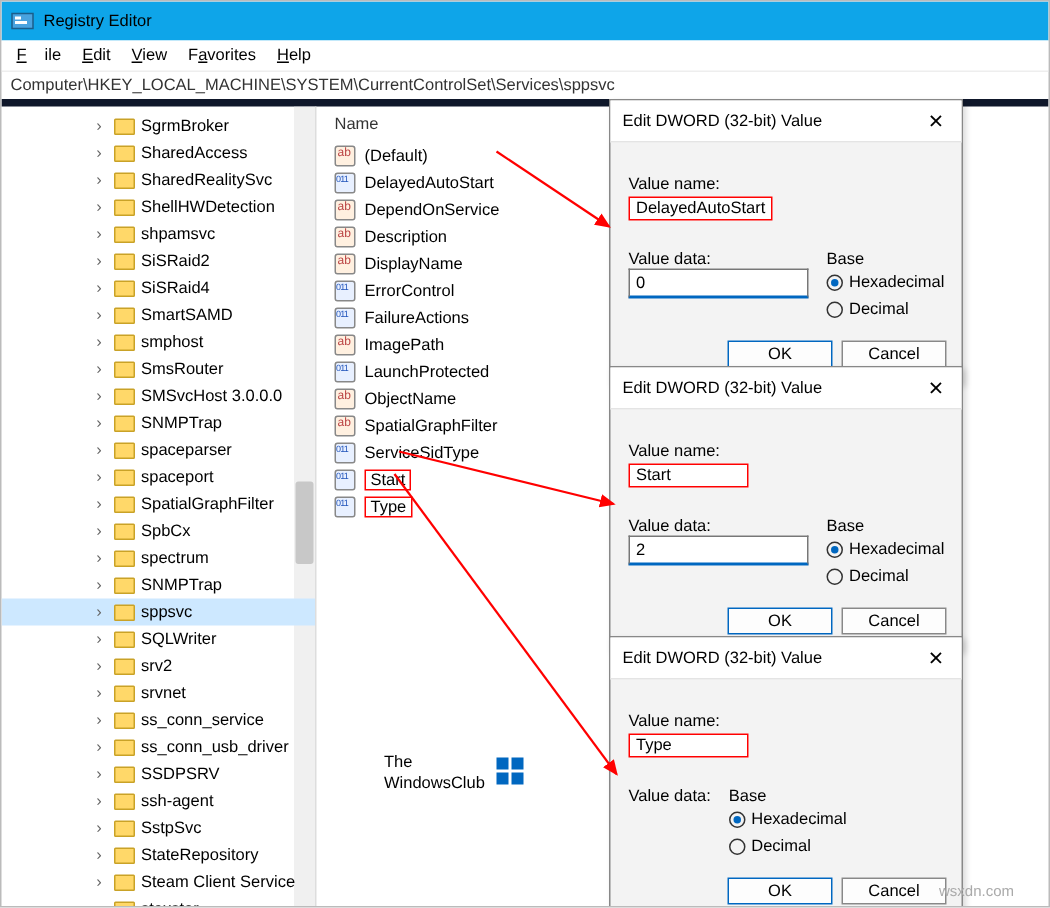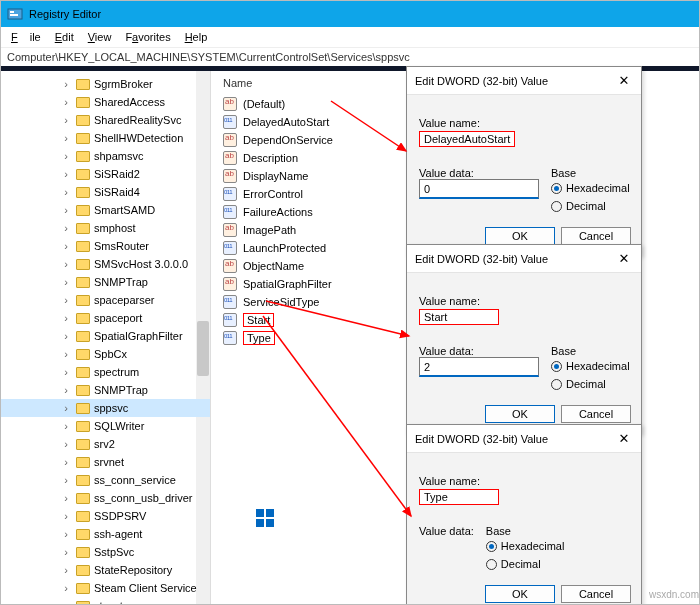--- a/index.html
+++ b/index.html
@@ -34,21 +34,21 @@
 .dialog .namebox { border:1px solid red; padding:1px 4px; margin:2px 0 6px 0; display:inline-block; background:#fff; min-width:80px;}
 .dialog .row2 { display:flex; gap:12px; }
 .dialog .input { border:1px solid #777; border-bottom:2px solid #0067c0; background:#fff; height:20px; width:120px; padding:1px 4px; }
 .dialog .base { flex:1; }
 .dialog .radio { display:flex; align-items:center; gap:4px; height:18px; }
 .dialog .radio .dot { width:11px; height:11px; border-radius:50%; border:1px solid #333; display:inline-block; position:relative;}
 .dialog .radio.checked .dot::after { content:""; position:absolute; width:5px; height:5px; border-radius:50%; background:#0067c0; left:2px; top:2px;}
 .dialog .btns { display:flex; justify-content:flex-end; gap:6px; padding:8px 10px 10px 0; }
 .dialog .btn { border:1px solid #888; background:#fdfdfd; padding:2px 0; width:70px; text-align:center; cursor:pointer; }
 .dialog .btn.ok { border-color:#0067c0; }
-.watermark { position:absolute; right:0; bottom:4px; color:#aaa; font-size:10px;}
+.watermark { position:absolute; right:23px; bottom:4px; color:#aaa; font-size:10px;}
 .brand { position:absolute; left:255px; bottom:75px; display:flex; align-items:center; gap:8px;}
 .brand .sq { width:20px; height:20px; position:relative; }
 .brand .sq span{position:absolute;width:8px;height:8px;background:#0067c0;}
 .brand .sq span:nth-child(1){left:0;top:0}
 .brand .sq span:nth-child(2){left:10px;top:0}
 .brand .sq span:nth-child(3){left:0;top:10px}
 .brand .sq span:nth-child(4){left:10px;top:10px}
 .brand .t { font-size:13px; line-height:14px;}
 .scrolltrack{position:absolute;right:0;top:0;bottom:0;width:14px;background:#f0f0f0;}
 .scrollthumb{position:absolute;right:1px;width:12px;background:#c8c8c8;border-radius:2px;}
@@ -396,20 +396,24 @@
       <marker id="ah" markerWidth="8" markerHeight="8" refX="6" refY="3" orient="auto">
         <path d="M0,0 L7,3 L0,6 Z" fill="red"></path>
       </marker>
     </defs>
   <line x1="330" y1="100" x2="405" y2="150" stroke="red" stroke-width="1.5" marker-end="url(#ah)"></line>
   <line x1="265" y1="300" x2="408" y2="335" stroke="red" stroke-width="1.5" marker-end="url(#ah)"></line>
   <line x1="262" y1="315" x2="410" y2="515" stroke="red" stroke-width="1.5" marker-end="url(#ah)"></line>
 </svg>
 
 <div class="brand">
+  <div class="t">
+      <div>The</div>
+      <div>WindowsClub</div>
+    </div>
   <div class="sq">
       <span></span>
       <span></span>
       <span></span>
       <span></span>
     </div>
 </div>
 
 <div class="watermark">wsxdn.com</div>
 

